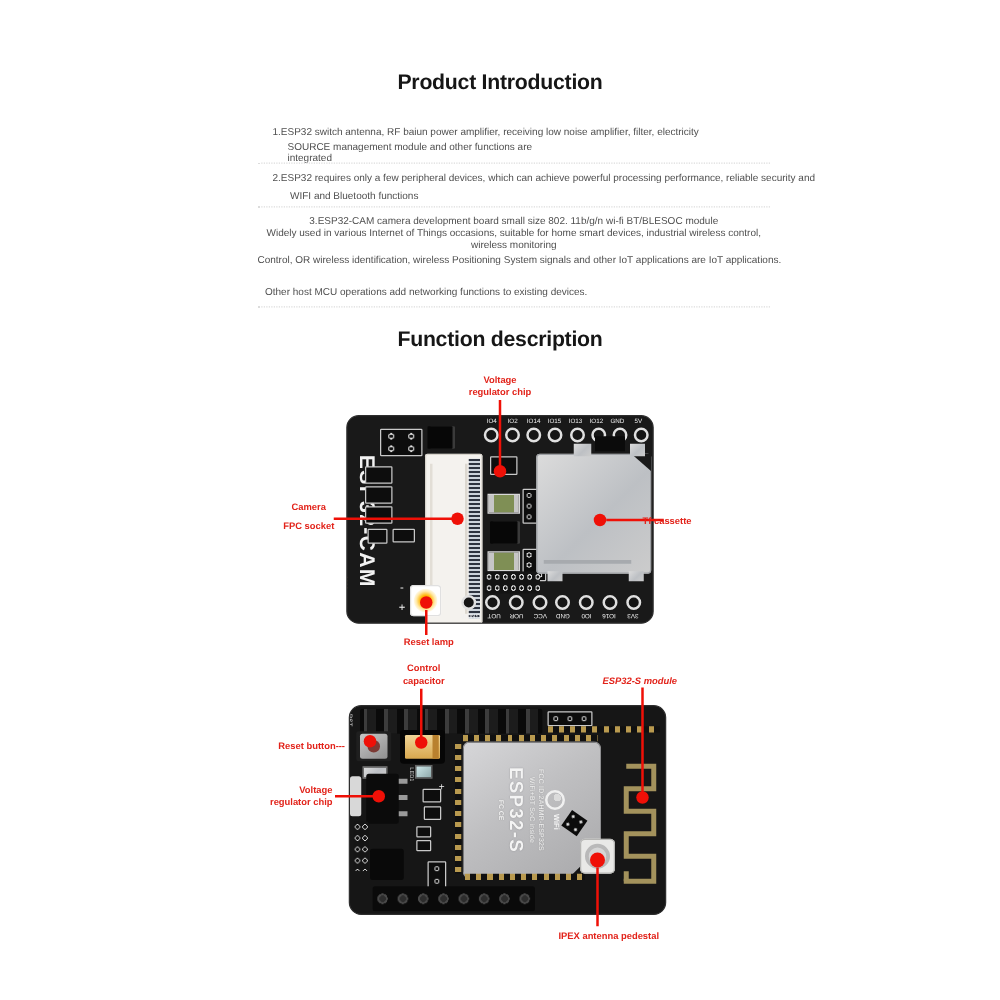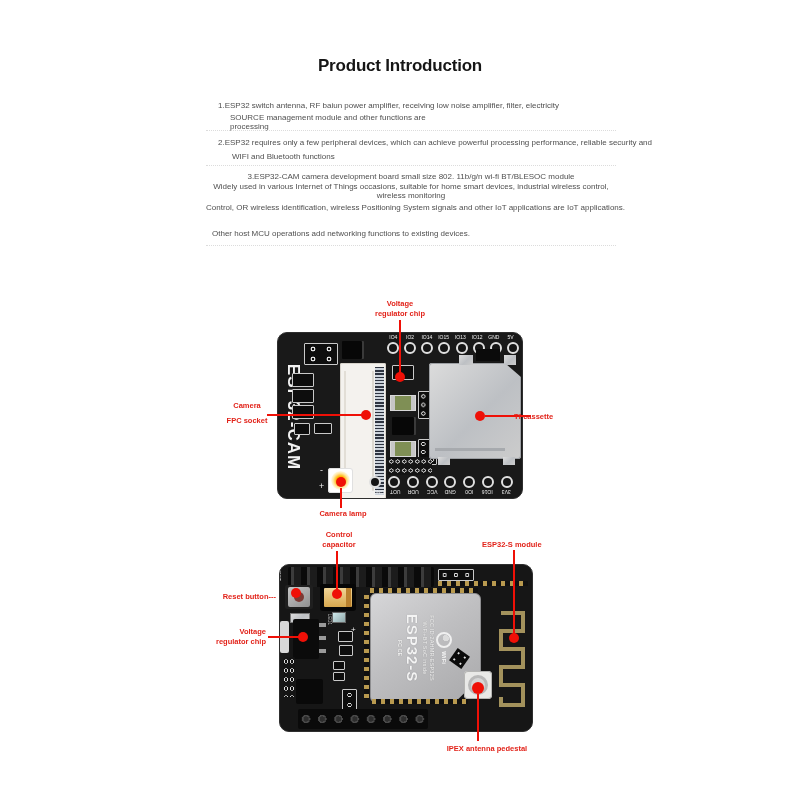--- a/index.html
+++ b/index.html
@@ -40,34 +40,35 @@
 </style>
 </head>
 <body>
 
 <div class="page">
 
   <div class="h-title" style="top:56px;">Product Introduction</div>
 
   <div class="tline" style="left:218px;top:101px;">1.ESP32 switch antenna, RF baiun power amplifier, receiving low noise amplifier, filter, electricity</div>
   <div class="tline" style="left:230px;top:113px;">SOURCE management module and other functions are</div>
-  <div class="tline" style="left:230px;top:122px;">processing</div>
+  <div class="tline" style="left:230px;top:122px;">integrated</div>
   <div class="divider" style="top:130px;"></div>
 
   <div class="tline" style="left:218px;top:138px;">2.ESP32 requires only a few peripheral devices, which can achieve powerful processing performance, reliable security and</div>
   <div class="tline" style="left:232px;top:152px;">WIFI and Bluetooth functions</div>
   <div class="divider" style="top:165px;"></div>
 
   <div class="tline tcenter" style="top:172px;">3.ESP32-CAM camera development board small size 802. 11b/g/n wi-fi BT/BLESOC module</div>
   <div class="tline tcenter" style="top:182px;">Widely used in various Internet of Things occasions, suitable for home smart devices, industrial wireless control,</div>
   <div class="tline tcenter" style="top:191px;">wireless monitoring</div>
   <div class="tline" style="left:206px;top:203px;">Control, OR wireless identification, wireless Positioning System signals and other IoT applications are IoT applications.</div>
   <div class="tline" style="left:212px;top:229px;">Other host MCU operations add networking functions to existing devices.</div>
   <div class="divider" style="top:245px;"></div>
 
+  <div class="h-title" style="top:262px;">Function description</div>
 
   <div class="board" style="left:277px;top:332px;width:244px;height:165px;">
 
     <div class="vtext" style="left:-40px;top:74px;width:110px;text-align:center;font-size:17px;font-weight:bold;color:#f2f2f2;letter-spacing:1px;">ESP32-CAM</div>
     <div class="vtext" style="left:-8px;top:130px;font-size:5px;color:#7d5a3c;">9922</div>
 
     <div class="pinlabels" style="left:107px;top:1px;width:134px;">
       <span>IO4</span>
       <span>IO2</span>
       <span>IO14</span>
@@ -157,21 +158,21 @@
   <div class="rlabel" style="left:214px;top:416px;width:66px;text-align:center;">FPC socket</div>
   <div class="rline" style="left:267px;top:414px;width:96px;height:1.6px;"></div>
   <div class="rdot" style="left:361px;top:410px;"></div>
 
   <div class="rdot" style="left:475px;top:411px;"></div>
   <div class="rline" style="left:485px;top:415px;width:46px;height:1.6px;"></div>
   <div class="rlabel" style="left:514px;top:412px;">Tf cassette</div>
 
   <div class="rdot" style="left:336px;top:477px;"></div>
   <div class="rline" style="left:340px;top:488px;width:1.6px;height:20px;"></div>
-  <div class="rlabel" style="left:308px;top:509px;width:70px;text-align:center;">Camera lamp</div>
+  <div class="rlabel" style="left:308px;top:509px;width:70px;text-align:center;">Reset lamp</div>
 
   <div class="board b2" style="left:279px;top:564px;width:252px;height:166px;">
 
     <div class="comp" style="left:8px;top:2px;width:146px;height:20px;background:#0a0a0a;border-radius:2px;
          background-image:repeating-linear-gradient(90deg,#0a0a0a 0 3px,#3c3c3c 3px 6px,#1c1c1c 6px 13px,#0a0a0a 13px 16.2px);"></div>
     <div class="ol" style="left:158px;top:4px;width:34px;height:10px;background-image:radial-gradient(circle 2px at 50% 50%,#101010 0 1.2px,#e0e0e0 1.3px 2px,transparent 2.2px);background-size:11.3px 10px;"></div>
     <div class="goldrow" style="left:158px;top:16px;width:90px;height:5px;"></div>
     <div class="vtext" style="left:-6px;top:8px;font-size:5px;color:#e0e0e0;">RST</div>
 
     <div class="comp" style="left:5px;top:20px;width:28px;height:24px;background:#1f1f1f;border-radius:2px;">
@@ -235,21 +236,21 @@
 
     <div class="comp" style="left:18px;top:144px;width:130px;height:20px;background:#0a0a0a;border-radius:2px;
          background-image:radial-gradient(circle 4px at 8px 10px,#2d2d2d 0 2.6px,#4a4a4a 2.7px 4px,#0a0a0a 4.2px);background-size:16.25px 20px;"></div>
   </div>
 
   <div class="rlabel" style="left:304px;top:530px;width:70px;text-align:center;">Control</div>
   <div class="rlabel" style="left:304px;top:540px;width:70px;text-align:center;">capacitor</div>
   <div class="rline" style="left:336px;top:551px;width:1.6px;height:42px;"></div>
   <div class="rdot" style="left:332px;top:589px;"></div>
 
-  <div class="rlabel" style="left:482px;top:540px;">ESP32-S module</div>
+  <div class="rlabel" style="left:482px;top:540px;font-style:italic;">ESP32-S module</div>
   <div class="rline" style="left:513px;top:550px;width:1.6px;height:86px;"></div>
   <div class="rdot" style="left:509px;top:633px;"></div>
 
   <div class="rlabel" style="left:209px;top:592px;width:67px;text-align:right;">Reset button---</div>
   <div class="rdot" style="left:291px;top:588px;"></div>
 
   <div class="rlabel" style="left:200px;top:627px;width:66px;text-align:right;">Voltage</div>
   <div class="rlabel" style="left:200px;top:637px;width:66px;text-align:right;">regulator chip</div>
   <div class="rline" style="left:268px;top:636px;width:32px;height:1.6px;"></div>
   <div class="rdot" style="left:298px;top:632px;"></div>

